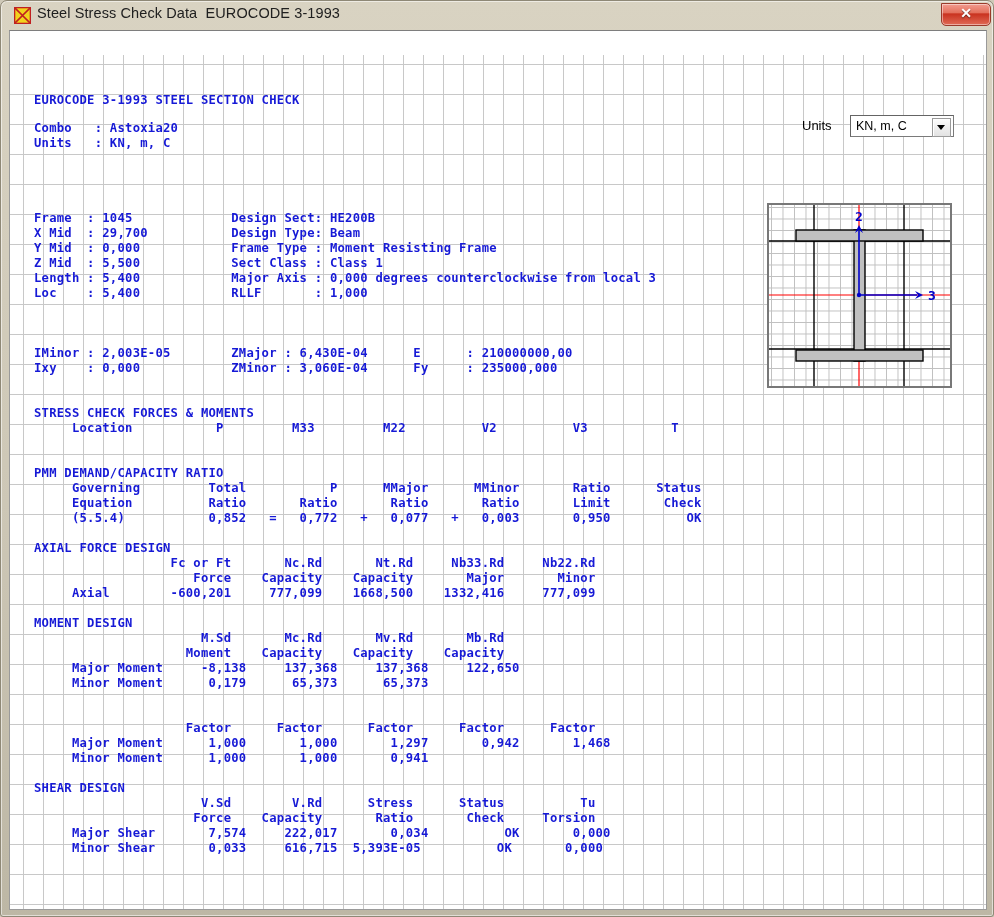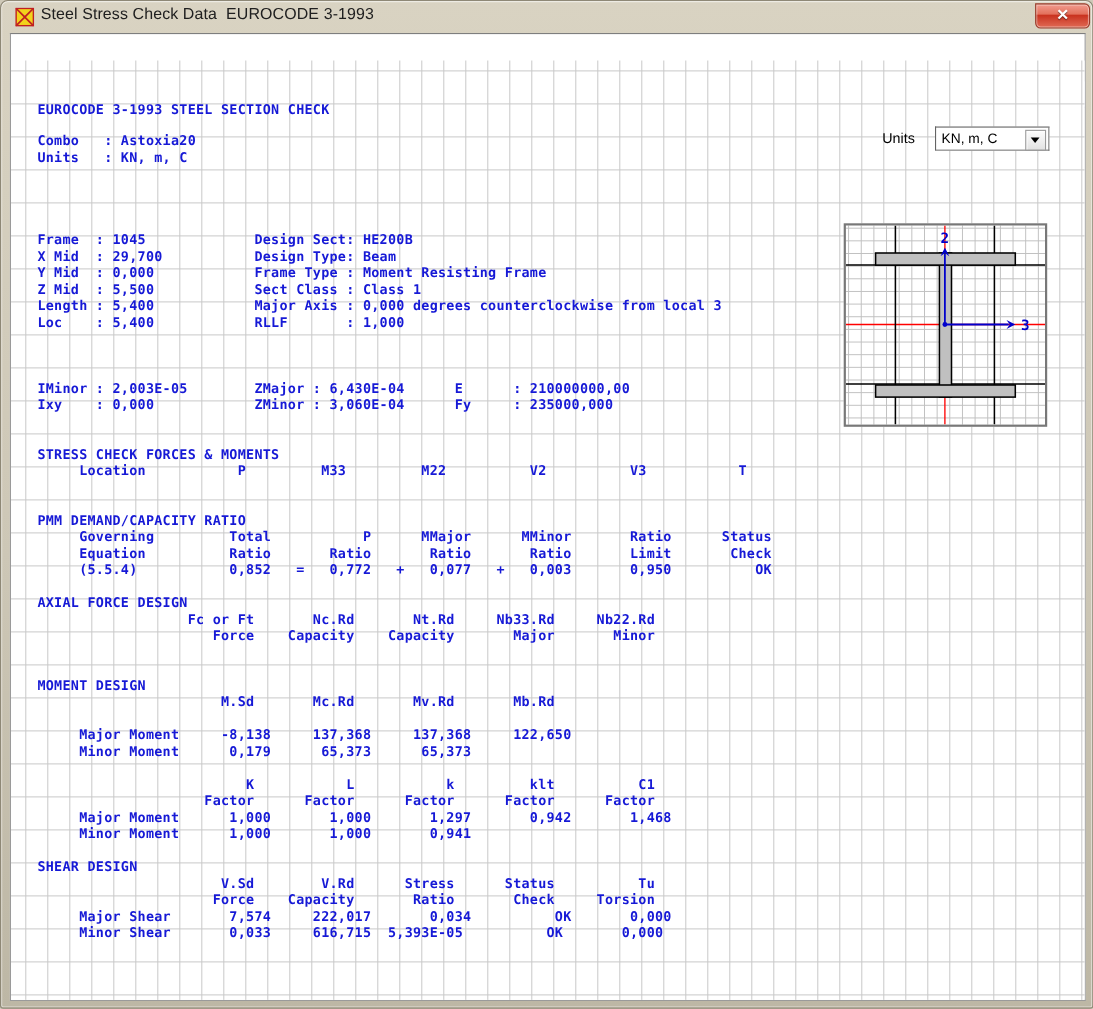--- a/index.html
+++ b/index.html
@@ -261,27 +261,28 @@
         <div class="tline" style="top:366px">     Location           P         M33         M22          V2          V3           T</div>
 
         <div class="tline" style="top:411px">PMM DEMAND/CAPACITY RATIO</div>
         <div class="tline" style="top:426px">     Governing         Total           P      MMajor      MMinor       Ratio      Status</div>
         <div class="tline" style="top:441px">     Equation          Ratio       Ratio       Ratio       Ratio       Limit       Check</div>
         <div class="tline" style="top:456px">     (5.5.4)           0,852   =   0,772   +   0,077   +   0,003       0,950          OK</div>
 
         <div class="tline" style="top:486px">AXIAL FORCE DESIGN</div>
         <div class="tline" style="top:501px">                  Fc or Ft       Nc.Rd       Nt.Rd     Nb33.Rd     Nb22.Rd</div>
         <div class="tline" style="top:516px">                     Force    Capacity    Capacity       Major       Minor</div>
+        <div class="tline" style="top:531px">     Axial        -600,201     777,099    1668,500    1332,416     777,099</div>
 
         <div class="tline" style="top:561px">MOMENT DESIGN</div>
         <div class="tline" style="top:576px">                      M.Sd       Mc.Rd       Mv.Rd       Mb.Rd</div>
+        <div class="tline" style="top:591px">                    Moment    Capacity    Capacity    Capacity</div>
         <div class="tline" style="top:606px">     Major Moment     -8,138     137,368     137,368     122,650</div>
         <div class="tline" style="top:621px">     Minor Moment      0,179      65,373      65,373</div>
 
-        <div class="tline" style="top:651px">                         K           L           k         klt          C1</div>
         <div class="tline" style="top:666px">                    Factor      Factor      Factor      Factor      Factor</div>
         <div class="tline" style="top:681px">     Major Moment      1,000       1,000       1,297       0,942       1,468</div>
         <div class="tline" style="top:696px">     Minor Moment      1,000       1,000       0,941</div>
 
         <div class="tline" style="top:726px">SHEAR DESIGN</div>
         <div class="tline" style="top:741px">                      V.Sd        V.Rd      Stress      Status          Tu</div>
         <div class="tline" style="top:756px">                     Force    Capacity       Ratio       Check     Torsion</div>
         <div class="tline" style="top:771px">     Major Shear       7,574     222,017       0,034          OK       0,000</div>
         <div class="tline" style="top:786px">     Minor Shear       0,033     616,715  5,393E-05          OK       0,000</div>
       </div>

